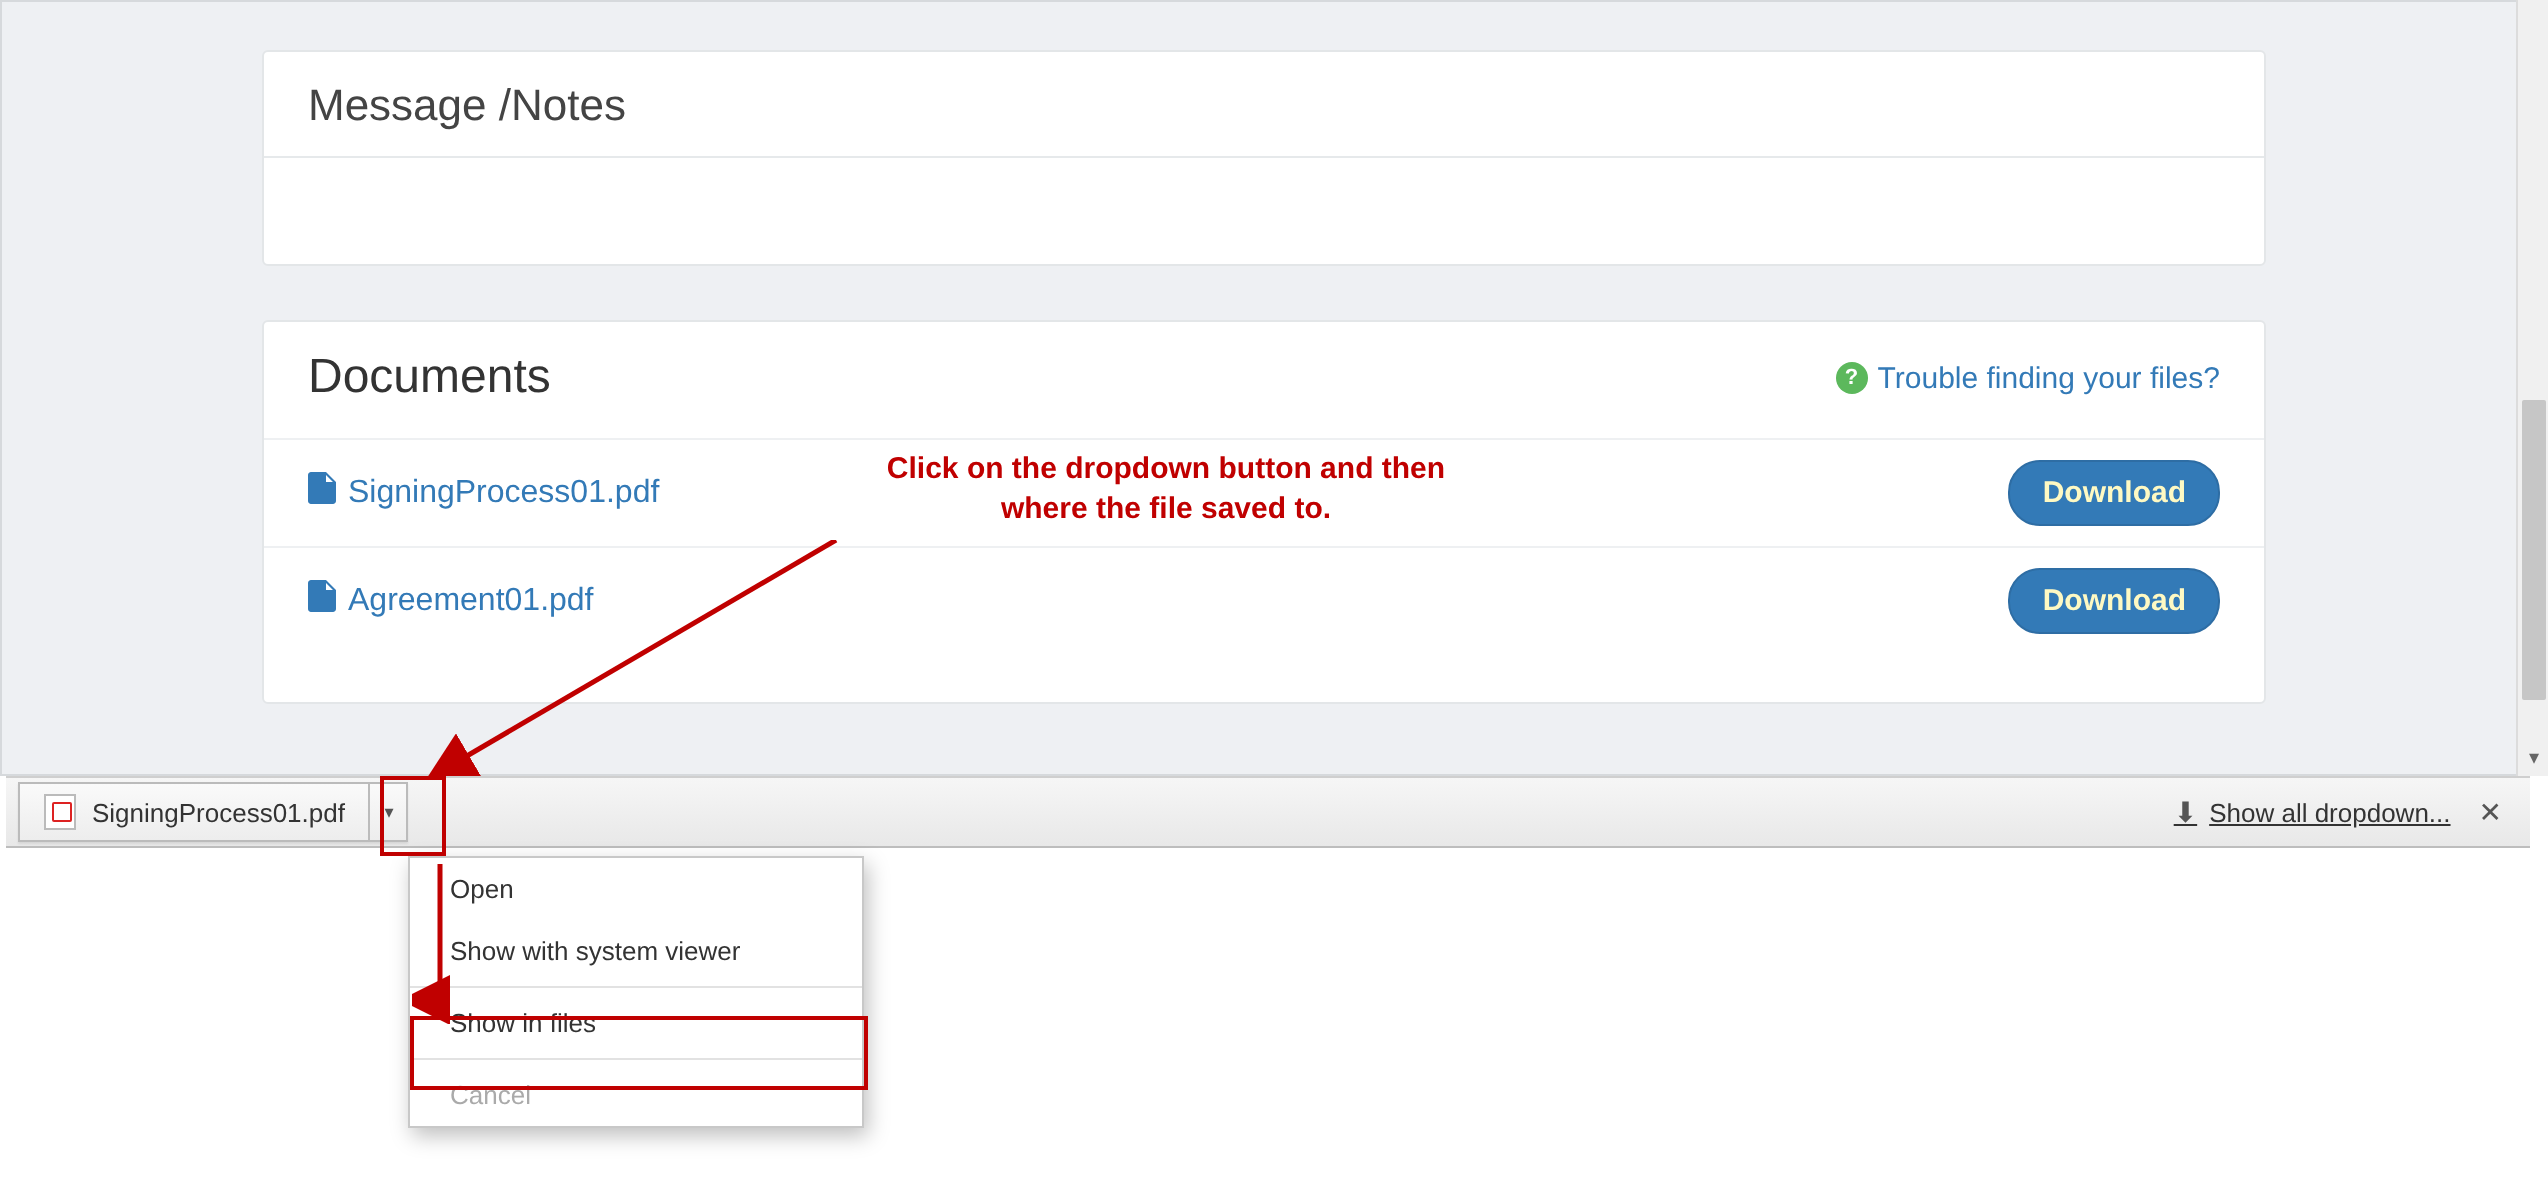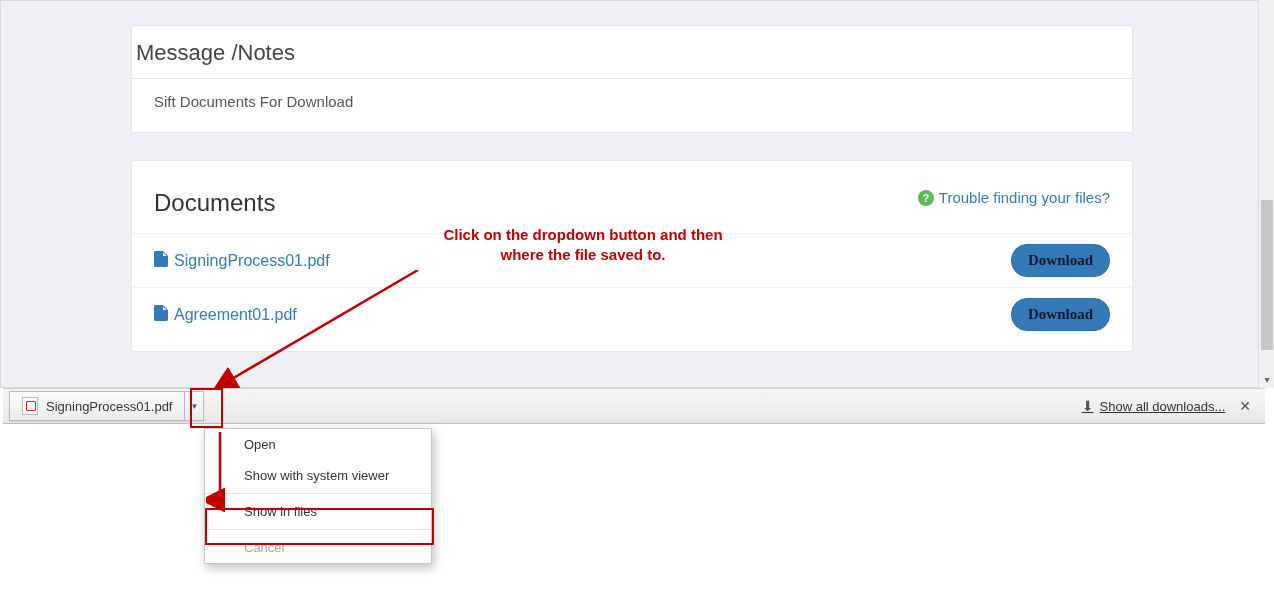--- a/index.html
+++ b/index.html
@@ -48,21 +48,21 @@
     background: #fff;
     border: 1px solid #e3e6e8;
     border-radius: 3px;
   }
   .card-notes {
     left: 131px; top: 25px;
     width: 1002px;
     height: 108px;
   }
   .card-header {
-    padding: 14px 4px 12px;
+    padding: 14px 22px 12px;
     border-bottom: 1px solid #e6e9eb;
   }
   .card-title {
     font-size: 22px;
     color: #444;
     font-weight: 400;
   }
   .card-body {
     padding: 14px 22px;
     color: #555;
@@ -70,22 +70,22 @@
   }
 
   .card-docs {
     left: 131px; top: 160px;
     width: 1002px;
     height: 192px;
   }
   .docs-header {
     display: flex;
     justify-content: space-between;
-    align-items: flex-start;
-    padding: 28px 22px 16px;
+    align-items: center;
+    padding: 14px 22px 16px;
   }
   .docs-title {
     font-size: 24px;
     color: #333;
     font-weight: 400;
   }
   .help-link {
     color: #337ab7;
     font-size: 15px;
     text-decoration: none;
@@ -117,28 +117,27 @@
     text-decoration: none;
     display: inline-flex;
     align-items: center;
     gap: 6px;
   }
   .file-icon {
     color: #337ab7;
   }
   .download-btn {
     background: #337ab7;
-    color: #0f172a;
+    color: #fef9c3;
     border: 1px solid #2e6da4;
     border-radius: 16px;
     padding: 7px 16px;
     font-size: 15px;
     font-weight: 600;
     cursor: pointer;
-    font-family: Liberation Serif, serif;
   }
 
   
   .annotation-text {
     position: absolute;
     left: 418px; top: 225px;
     width: 330px;
     color: #c00000;
     font-weight: bold;
     font-size: 15px;
@@ -250,21 +249,21 @@
   .ctx-menu {
     position: absolute;
     left: 204px; top: 428px;
     width: 228px;
     background: #fff;
     border: 1px solid #c8c8c8;
     box-shadow: 2px 4px 10px rgba(0,0,0,.25);
     z-index: 15;
   }
   .ctx-item {
-    padding: 8px 39px;
+    padding: 8px 20px;
     font-size: 13px;
     color: #333;
     cursor: default;
   }
   .ctx-item.disabled { color: #aaa; }
   .ctx-sep {
     height: 1px;
     background: #e2e2e2;
     margin: 2px 0;
   }
@@ -275,21 +274,20 @@
 <div class="page-bg"></div>
 <div class="scrollbar-track">
   <div class="scrollbar-thumb"></div>
   <div class="scrollbar-arrow">▾</div>
 </div>
 
 <div class="card card-notes">
   <div class="card-header">
     <div class="card-title">Message /Notes</div>
   </div>
-  <div class="card-body">Sift Documents For Download</div>
 </div>
 
 <div class="card card-docs">
   <div class="docs-header">
     <div class="docs-title">Documents</div>
     <a class="help-link">
       <span class="help-icon">?</span>
       <span>Trouble finding your files?</span>
     </a>
   </div>
@@ -351,21 +349,21 @@
       <span class="pdf-icon"></span>
       <span>SigningProcess01.pdf</span>
     </div>
     <div class="dl-caret">
       <span>▾</span>
     </div>
   </div>
   <div class="dl-right">
     <a class="show-all">
       <span class="dl-down-icon">⬇</span>
-      <span>Show all downloads...</span>
+      <span>Show all dropdown...</span>
     </a>
     <span class="dl-close">
       <span>✕</span>
     </span>
   </div>
 </div>
 
 <div class="ctx-menu">
   <div class="ctx-item">Open</div>
   <div class="ctx-item">Show with system viewer</div>

